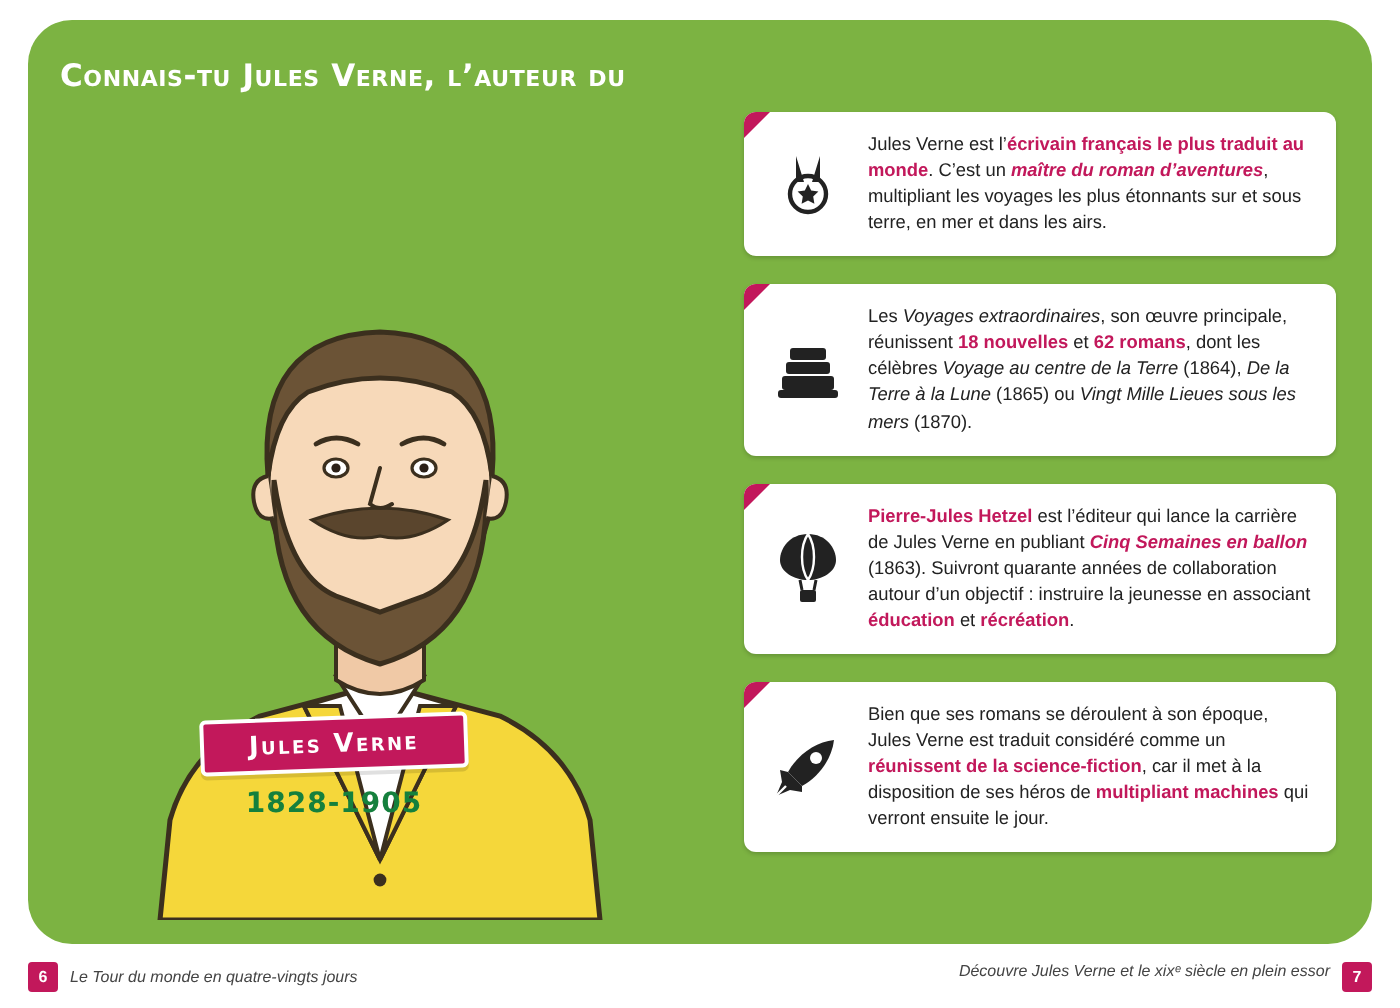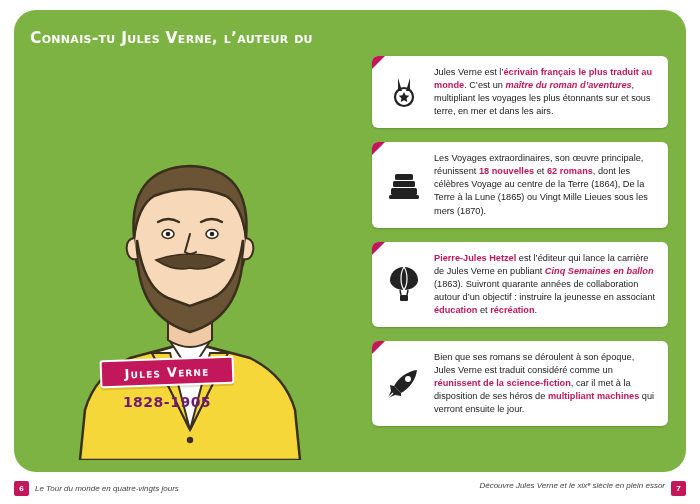--- a/index.html
+++ b/index.html
@@ -72,21 +72,21 @@
   .plaque span {
     color: #ffffff; font-weight: bold; font-size: 13px;
     font-variant: small-caps; letter-spacing: 1.2px;
     font-family: "DejaVu Sans", sans-serif;
   }
   .dates {
     position: absolute;
     left: 100px; top: 394px;
     width: 134px;
     text-align: center;
-    color: #701a75; font-weight: bold; font-size: 14px;
+    color: #15803d; font-weight: bold; font-size: 14px;
     font-family: "DejaVu Sans", sans-serif;
     letter-spacing: 0.5px;
   }
 
   
   .cards {
     position: absolute;
     left: 372px; top: 56px;
     width: 296px;
   }
@@ -111,21 +111,21 @@
   }
   .card .ico {
     position: absolute;
     left: 12px; top: 50%;
     transform: translateY(-50%);
     width: 40px; height: 40px;
     display: flex; align-items: center; justify-content: center;
   }
   .pink { color: #c2185b; font-weight: bold; }
   .pink-it { color: #c2185b; font-weight: bold; font-style: italic; }
-  .it { }
+  .it { font-style: italic; }
 
   
   .footer-left, .footer-right {
     position: absolute; bottom: 8px;
     font-size: 8px; color: #444444;
     font-style: italic;
   }
   .footer-left { left: 14px; display: flex; align-items: center; gap: 6px; }
   .footer-right { right: 14px; display: flex; align-items: flex-start; gap: 6px; }
   .pg {

